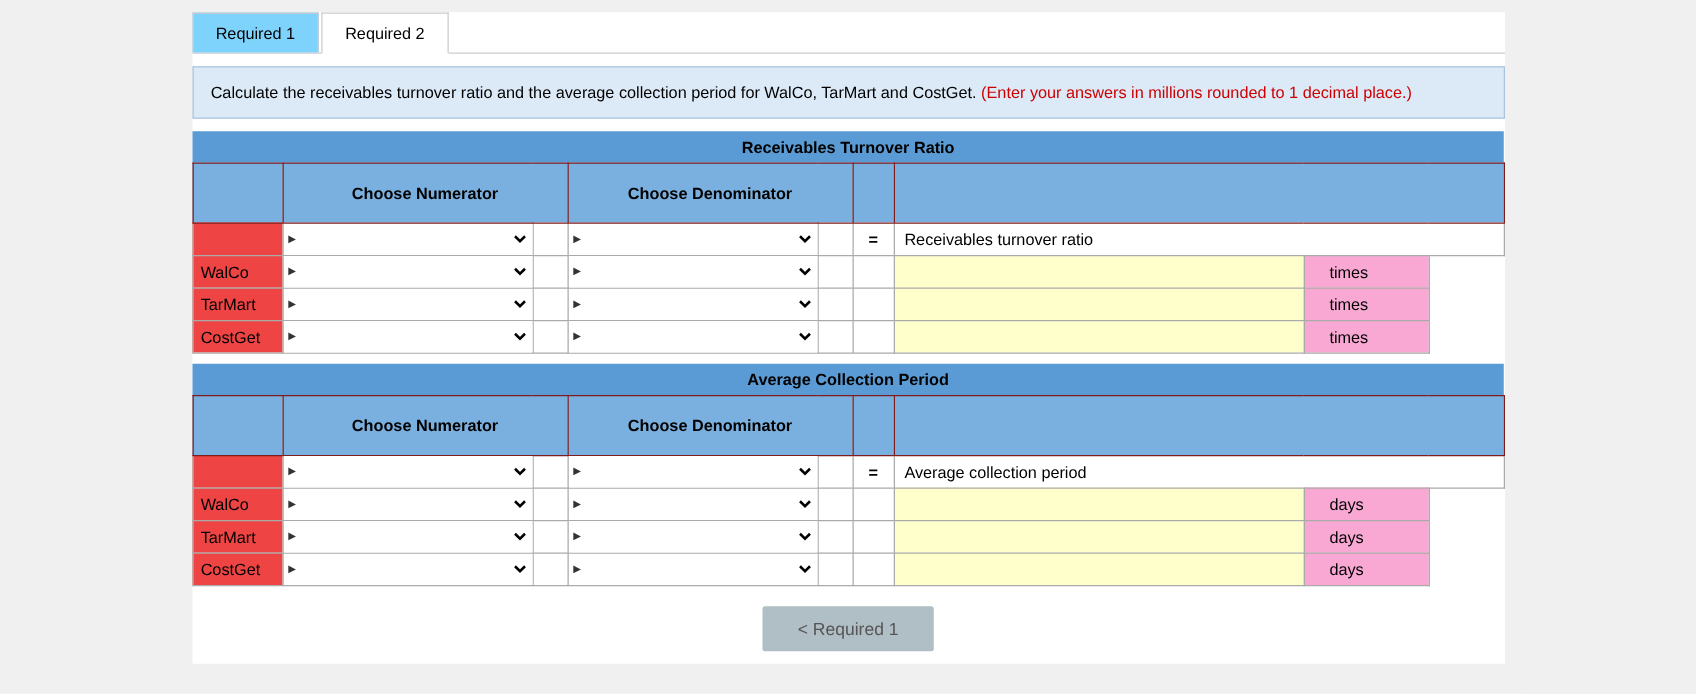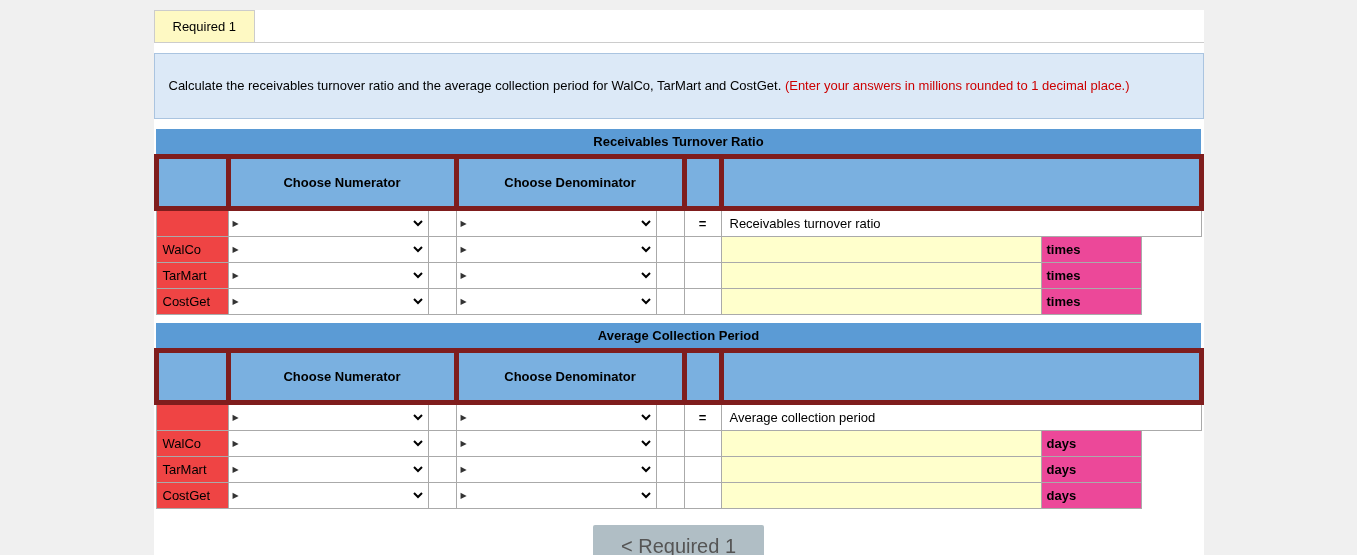--- a/index.html
+++ b/index.html
@@ -18,34 +18,34 @@
     .tabs {
       display: flex;
       border-bottom: 1px solid #ccc;
       background: #fff;
     }
     .tab {
       padding: 8px 18px;
       border: 1px solid #ccc;
       border-bottom: none;
       cursor: pointer;
-      background: #fef9c3;
+      background: #7dd3fc;
       margin-right: 2px;
       font-size: 13px;
     }
     .tab.active {
       background: #fff;
       border-bottom: 1px solid #fff;
       margin-bottom: -1px;
     }
     
     .info-box {
       background: #dce9f7;
       border: 1px solid #aac4e0;
-      padding: 22px 14px;
+      padding: 10px 14px;
       margin: 10px 0;
       line-height: 1.5;
       font-size: 13px;
     }
     .info-box .red-text {
       color: #c00;
     }
     
     .section-container {
       margin-bottom: 8px;
@@ -62,21 +62,21 @@
       font-weight: bold;
       padding: 5px;
       font-size: 13px;
     }
     .col-header {
       background: #7ab0e0;
       color: #000;
       text-align: center;
       font-weight: bold;
       padding: 16px;
-      border: 5px solid #7f1d1d;
+      border: 1px solid #7f1d1d;
     }
     .row-label {
       background: #ef4444;
       border: 1px solid #aaa;
       padding: 4px 6px;
       width: 70px;
       font-weight: normal;
     }
     .input-cell {
       border: 1px solid #aaa;
@@ -131,60 +131,60 @@
     }
     .result-input input {
       width: 100%;
       background: #ffffcc;
       border: none;
       outline: none;
       font-size: 13px;
       padding: 2px 4px;
     }
     .unit-cell {
-      background: #ec4899;
-      border: 1px solid #aaa;
-      padding: 4px 5px;
+      background: #f9a8d4;
+      border: 1px solid #aaa;
+      padding: 4px 20px;
       white-space: nowrap;
-      font-weight: bold;
     }
     
     .nav-buttons {
       display: flex;
       justify-content: center;
       gap: 4px;
       margin-top: 16px;
       padding-bottom: 10px;
     }
     .btn-prev {
       background: #b0bec5;
       color: #555;
       border: none;
       padding: 10px 28px;
-      font-size: 20px;
+      font-size: 14px;
       cursor: pointer;
       border-radius: 2px;
     }
     .btn-next {
       background: #2c6fad;
       color: #fff;
       border: none;
       padding: 10px 28px;
       font-size: 14px;
       cursor: pointer;
       border-radius: 2px;
     }
   </style>
 </head>
 <body>
 
 <div class="page-container">
 
   <div class="tabs">
     <div class="tab">Required 1</div>
+    <div class="tab active">Required 2</div>
   </div>
 
   <div class="info-box">
     <span>Calculate the receivables turnover ratio and the average collection period for WalCo, TarMart and CostGet.</span>
     <span class="red-text"> <span>(Enter your answers in millions rounded to 1 decimal place.)</span></span>
   </div>
 
   <div class="section-container">
     <table>
       <colgroup>

